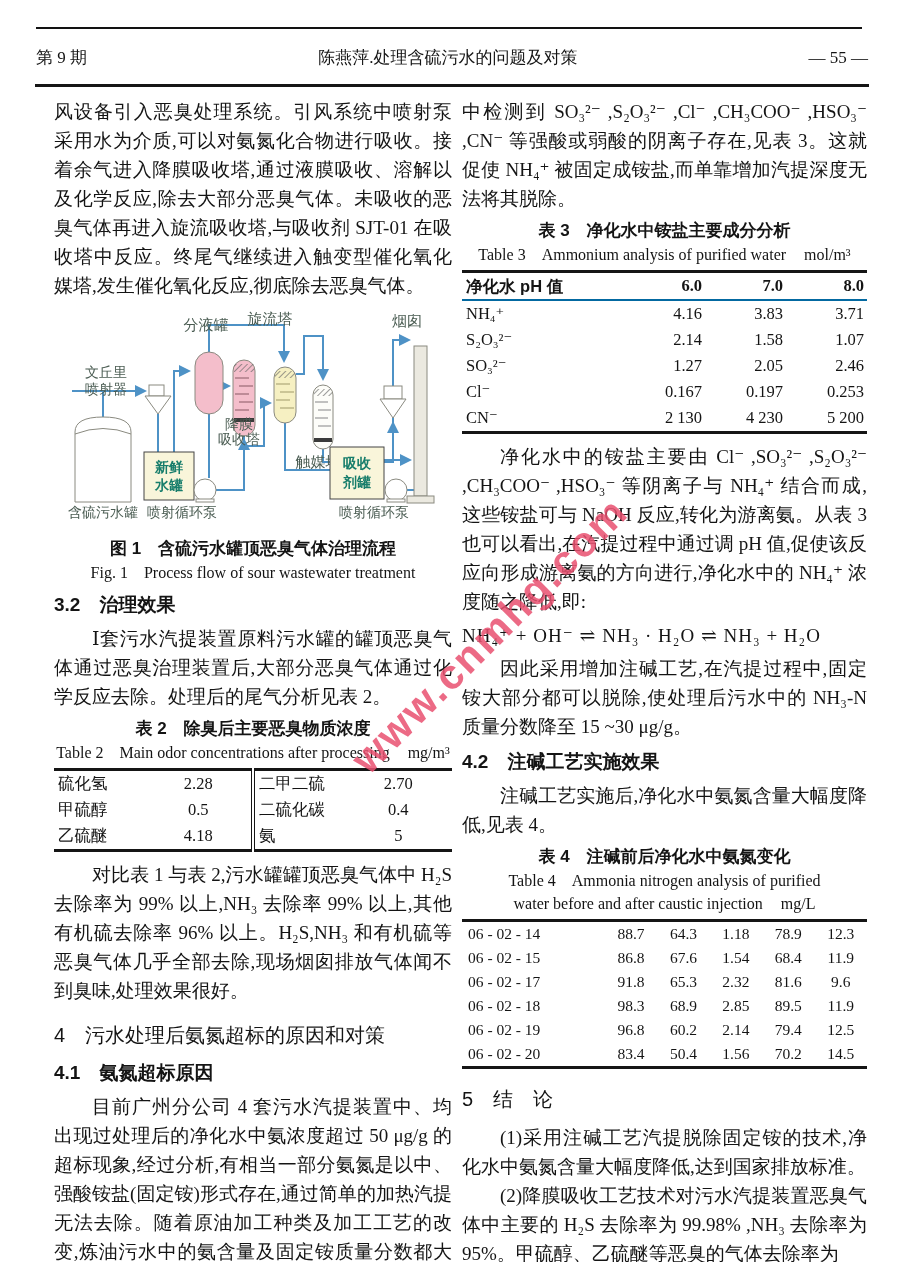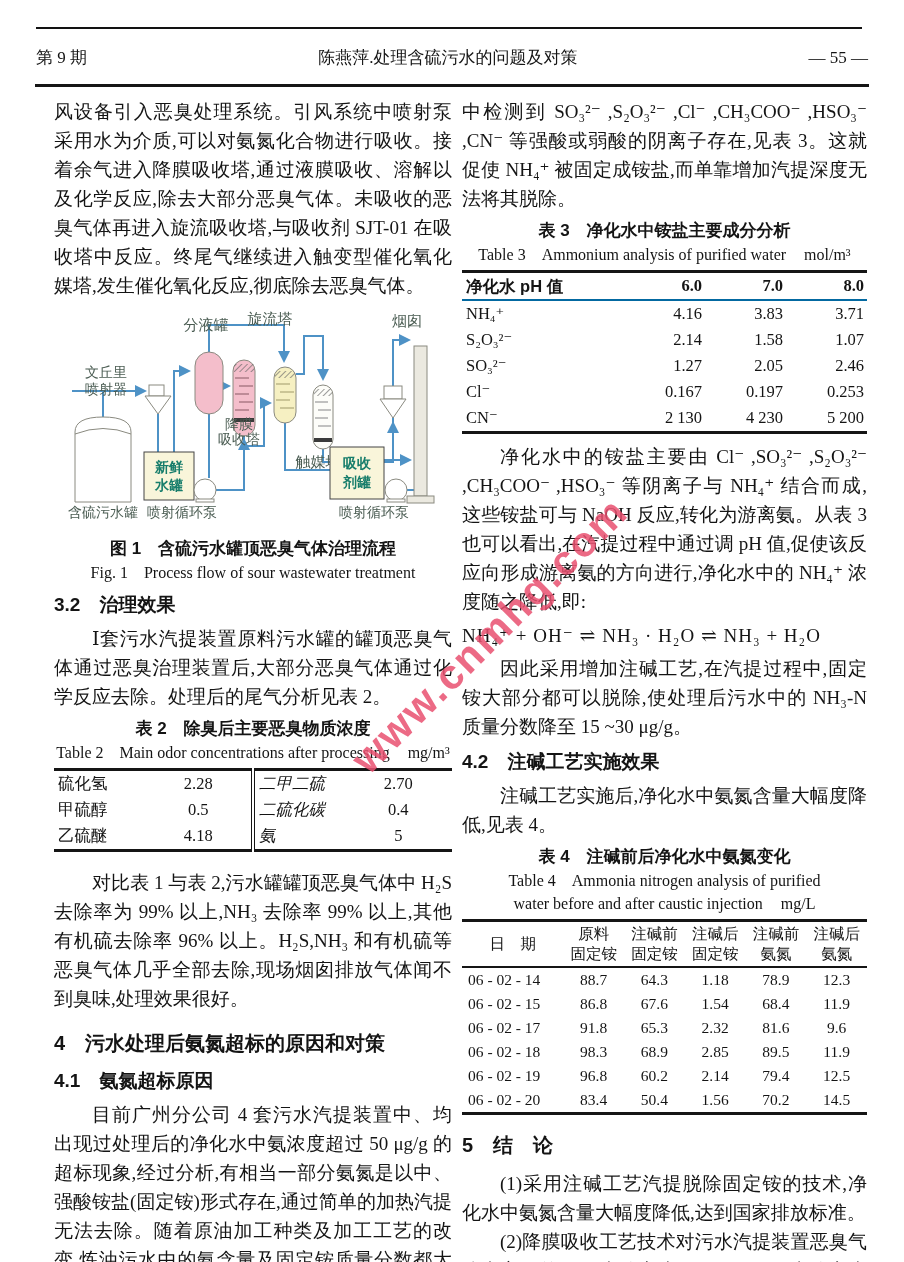--- a/index.html
+++ b/index.html
@@ -8,34 +8,34 @@
   .top-line{position:absolute;top:27px;left:36px;width:826px;height:2px;background:#121212;}
   .pg-header{position:absolute;top:46px;left:36px;width:832px;display:flex;justify-content:space-between;
         align-items:baseline;font-size:17px;}
   .pg-header .mid{flex:1;text-align:center;}
   .header-rule{position:absolute;top:84px;left:35px;width:834px;height:3px;background:#151515;}
   .col{position:absolute;top:97px;width:398px;font-size:19px;line-height:29px;text-align:justify;}
   .col-left{left:54px;}
   .col-right{left:462px;width:405px;}
   p.body{margin:0;}
   p.indent{text-indent:2em;}
-  h2.sec{font-family:"Liberation Sans","DejaVu Sans",sans-serif;font-size:20px;font-weight:bold;
+  h2.sec{font-family:"Liberation Sans","DejaVu Sans",sans-serif;font-size:20px;font-weight:normal;
         margin:16px 0 10px 0;line-height:28px;text-align:left;}
   h3.sec{font-family:Liberation Sans, sans-serif;font-size:19px;font-weight:bold;
         margin:7px 0 6px 0;line-height:27px;text-align:left;}
   .cap-cn{text-align:center;font-family:"Liberation Sans","DejaVu Sans",sans-serif;font-weight:bold;
         font-size:17px;line-height:24px;margin-top:6px;}
   .cap-en{text-align:center;font-size:16px;line-height:23px;}
   .cap-en .unit{margin-left:14px;}
   table.tbl{width:100%;border-collapse:collapse;border-top:3px solid #151515;border-bottom:3px solid #151515;
         font-size:16.5px;margin:4px 0 6px 0;}
   table.tbl td,table.tbl th{padding:2px 3px;font-weight:normal;line-height:22px;}
   table.t2 td.name{width:23%;text-align:left;padding-left:4px;}
   table.t2 td.num{width:27%;text-align:center;}
-  table.t2 td.dbl{border-left:4px double #151515;font-style:italic;}
+  table.t2 td.dbl{border-left:4px double #151515;}
   table.t3 td{text-align:right;}
   table.t3 td.lbl{text-align:left;width:40%;padding-left:4px;}
   table.t3 tr.hdr td{border-bottom:2px solid #0369a1;font-weight:bold;}
   table.t3 tr.hdr td.lbl{font-family:"Liberation Sans","DejaVu Sans",sans-serif;}
   table.t4{font-size:15.5px;}
   table.t4 td,table.t4 th{text-align:center;line-height:20px;padding:2px 1px;}
   table.t4 th{border-bottom:2px solid #151515;font-family:"Liberation Sans","DejaVu Sans",sans-serif;
         font-weight:normal;vertical-align:middle;}
   table.t4 th.date{width:25%;}
   table.t4 td.date{text-align:left;padding-left:6px;}
@@ -215,21 +215,21 @@
       </tr>
       <tr>
         <td class="name">乙硫醚</td>
         <td class="num">4.18</td>
         <td class="name dbl">氨</td>
         <td class="num">5</td>
       </tr>
     </tbody>
       </table>
 
-    <p class="body indent" style="margin-top:16px;">对比表 1 与表 2,污水罐罐顶恶臭气体中 H₂S 去除率为 99% 以上,NH₃ 去除率 99% 以上,其他有机硫去除率 96% 以上。H₂S,NH₃ 和有机硫等恶臭气体几乎全部去除,现场烟囱排放气体闻不到臭味,处理效果很好。</p>
+    <p class="body indent" style="margin-top:8px;">对比表 1 与表 2,污水罐罐顶恶臭气体中 H₂S 去除率为 99% 以上,NH₃ 去除率 99% 以上,其他有机硫去除率 96% 以上。H₂S,NH₃ 和有机硫等恶臭气体几乎全部去除,现场烟囱排放气体闻不到臭味,处理效果很好。</p>
 
     <h2 class="sec">4　污水处理后氨氮超标的原因和对策</h2>
     <h3 class="sec">4.1　氨氮超标原因</h3>
     <p class="body indent">目前广州分公司 4 套污水汽提装置中、均出现过处理后的净化水中氨浓度超过 50 μg/g 的超标现象,经过分析,有相当一部分氨氮是以中、强酸铵盐(固定铵)形式存在,通过简单的加热汽提无法去除。随着原油加工种类及加工工艺的改变,炼油污水中的氨含量及固定铵质量分数都大幅度提高,一般占氨氮的 30% ~90%,影响了氨的汽提深度,使净化水中氨氮含量偏高,在净化水</p>
   </div>
 
   <div class="col col-right">
     <p class="body">中检测到 SO₃²⁻ ,S₂O₃²⁻ ,Cl⁻ ,CH₃COO⁻ ,HSO₃⁻ ,CN⁻ 等强酸或弱酸的阴离子存在,见表 3。这就促使 NH₄⁺ 被固定成铵盐,而单靠增加汽提深度无法将其脱除。</p>
 
     <div class="cap-cn">表 3　净化水中铵盐主要成分分析</div>
@@ -286,45 +286,20 @@
     <p class="body indent">注碱工艺实施后,净化水中氨氮含量大幅度降低,见表 4。</p>
 
     <div class="cap-cn">表 4　注碱前后净化水中氨氮变化</div>
     <div class="cap-en">Table 4　Ammonia nitrogen analysis of purified</div>
     <div class="cap-en">
       <span>water before and after caustic injection</span>
       <span class="unit">mg/L</span>
     </div>
     <table class="tbl t4">
       <tbody>
-          <tr>
-        <th class="date">
-              <div>日　期</div>
-            </th>
-        <th>
-              <div>原料</div>
-              <div>固定铵</div>
-            </th>
-        <th>
-              <div>注碱前</div>
-              <div>固定铵</div>
-            </th>
-        <th>
-              <div>注碱后</div>
-              <div>固定铵</div>
-            </th>
-        <th>
-              <div>注碱前</div>
-              <div>氨氮</div>
-            </th>
-        <th>
-              <div>注碱后</div>
-              <div>氨氮</div>
-            </th>
-      </tr>
       <tr>
         <td class="date">06 - 02 - 14</td>
         <td>88.7</td>
         <td>64.3</td>
         <td>1.18</td>
         <td>78.9</td>
         <td>12.3</td>
       </tr>
       <tr>
         <td class="date">06 - 02 - 15</td>

